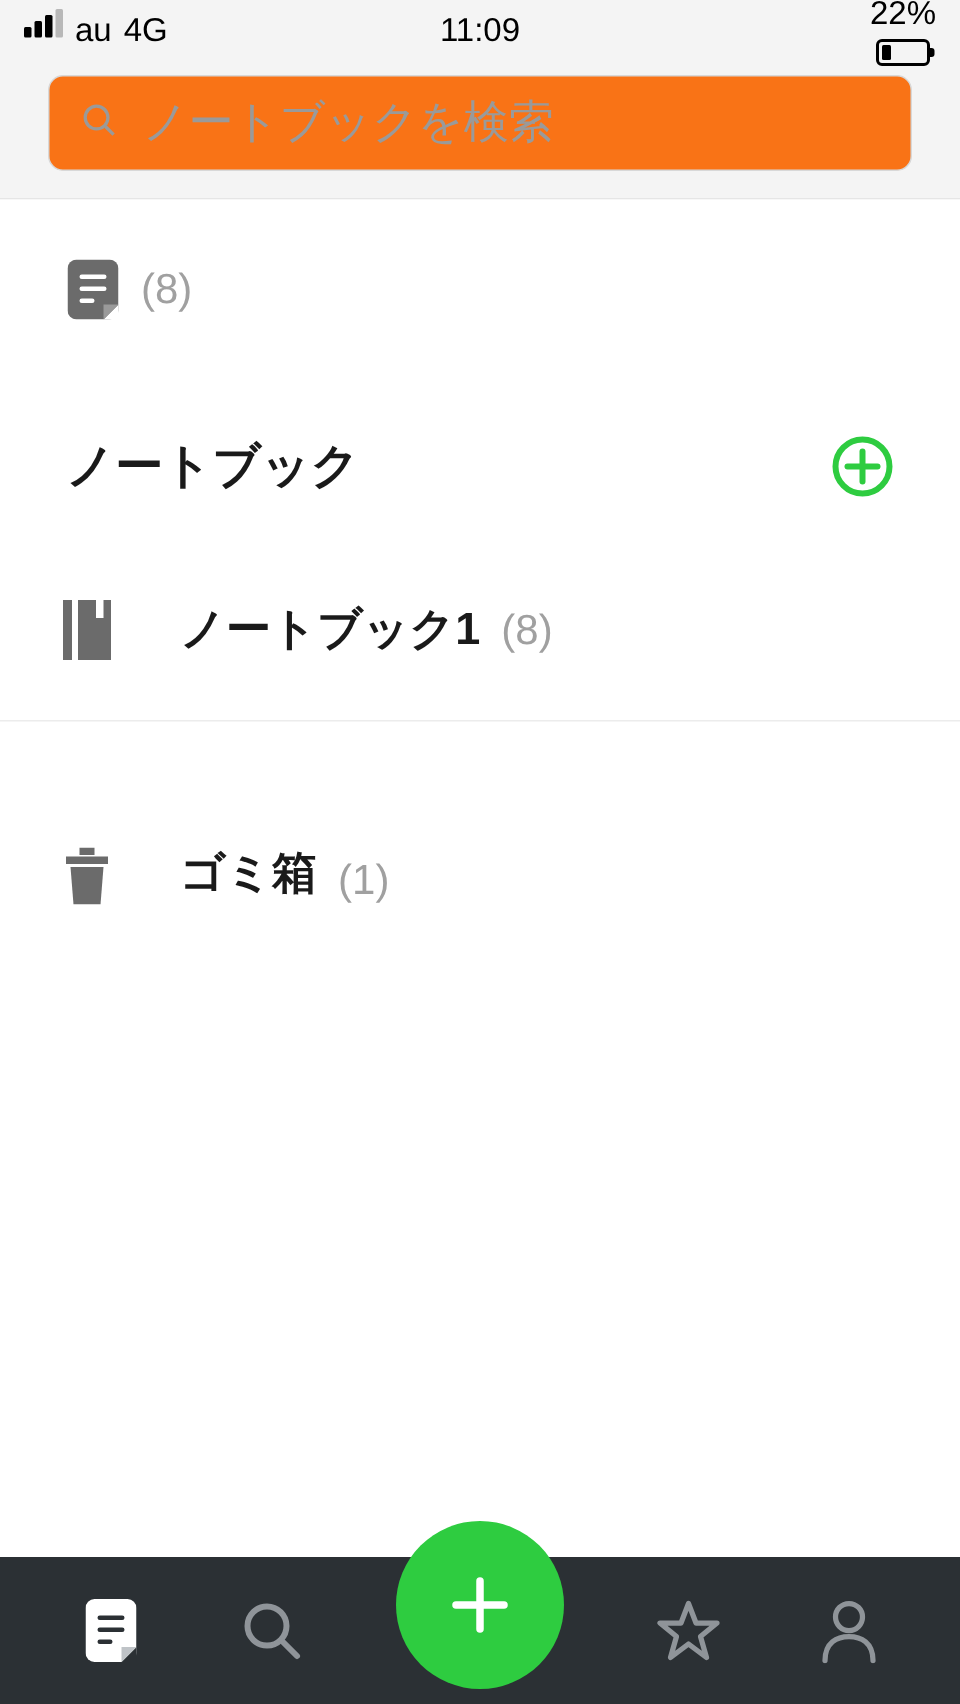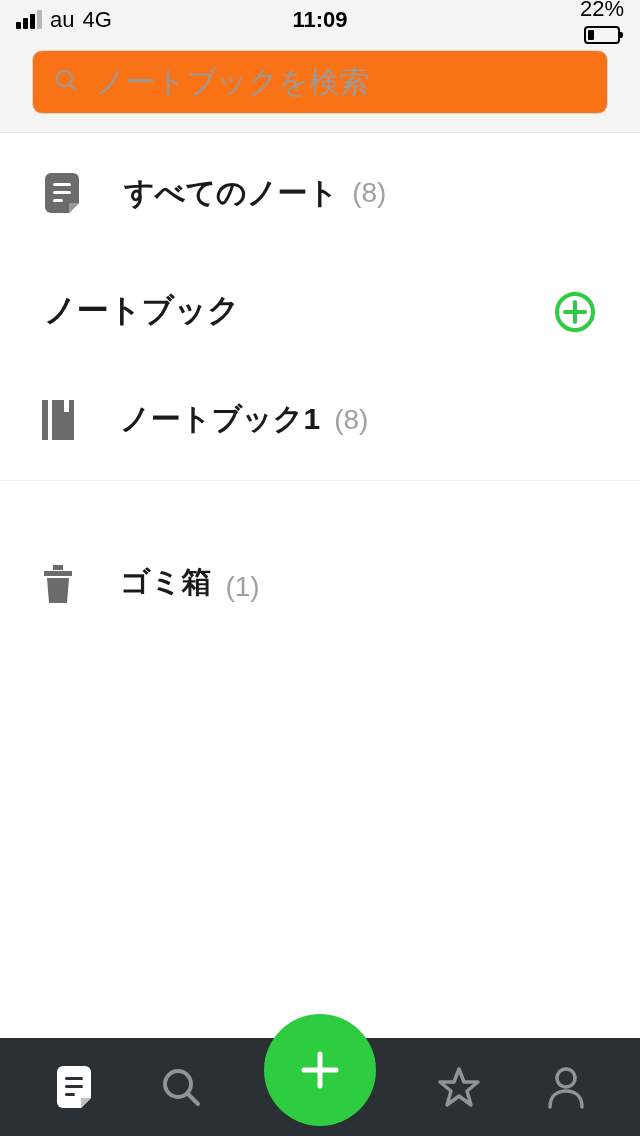--- a/index.html
+++ b/index.html
@@ -23,21 +23,20 @@
       display: flex;
       align-items: center;
       justify-content: space-between;
       padding: 0 16px;
       font-size: 22px;
       font-weight: 500;
       color: #000;
     }
     .status-left {
       display: flex;
-      align-items: center;
       gap: 8px;
     }
     .signal-bars {
       display: flex;
       align-items: flex-end;
       gap: 2px;
       height: 18px;
     }
     .signal-bars span {
       width: 5px;
@@ -45,21 +44,21 @@
       border-radius: 1px;
     }
     .signal-bars span:nth-child(1){height:7px;}
     .signal-bars span:nth-child(2){height:11px;}
     .signal-bars span:nth-child(3){height:15px;}
     .signal-bars span:nth-child(4){height:19px;background:#b8b8b8;}
     .status-center {
       position: absolute;
       left: 50%;
       transform: translateX(-50%);
-      font-weight: 700;
+      font-weight: 400;
     }
     .status-right {
       display: flex;
       align-items: center;
       gap: 4px;
       flex-direction: column;
     }
     .battery {
       width: 36px;
       height: 18px;
@@ -122,21 +121,21 @@
       display: flex;
       align-items: center;
       padding: 0 44px;
       gap: 44px;
     }
     .row-all {
       height: 120px;
     }
     .section-header {
       display: flex;
-      align-items: flex-end;
+      align-items: center;
       justify-content: space-between;
       padding: 36px 44px 26px;
       gap: 13px;
     }
     .section-title {
       font-size: 32px;
       font-weight: 700;
       color: #1a1a1a;
     }
     .add-btn {
@@ -250,21 +249,20 @@
     <span class="row-icon">
       <svg width="34" height="40" viewBox="0 0 34 40">
         <rect x="0" y="0" width="34" height="40" rx="6" fill="#6b6b6b"></rect>
         <rect x="8" y="10" width="18" height="3" rx="1.5" fill="#fff"></rect>
         <rect x="8" y="18" width="18" height="3" rx="1.5" fill="#fff"></rect>
         <rect x="8" y="26" width="10" height="3" rx="1.5" fill="#fff"></rect>
         <path d="M24 40 L34 40 L34 30 Z" fill="#fff"></path>
         <path d="M24 40 L24 30 L34 30 Z" fill="#9a9a9a"></path>
       </svg>
     </span>
-    <span class="row-label">すべてのノート</span>
     <span class="row-count">(8)</span>
   </div>
 
   <div class="section-header">
     <span class="section-title">ノートブック</span>
     <span class="add-btn">
       <svg viewBox="0 0 42 42">
         <circle cx="21" cy="21" r="18" fill="none" stroke="#2ecc40" stroke-width="4"></circle>
         <line x1="21" y1="11" x2="21" y2="31" stroke="#2ecc40" stroke-width="4" stroke-linecap="round"></line>
         <line x1="11" y1="21" x2="31" y2="21" stroke="#2ecc40" stroke-width="4" stroke-linecap="round"></line>

